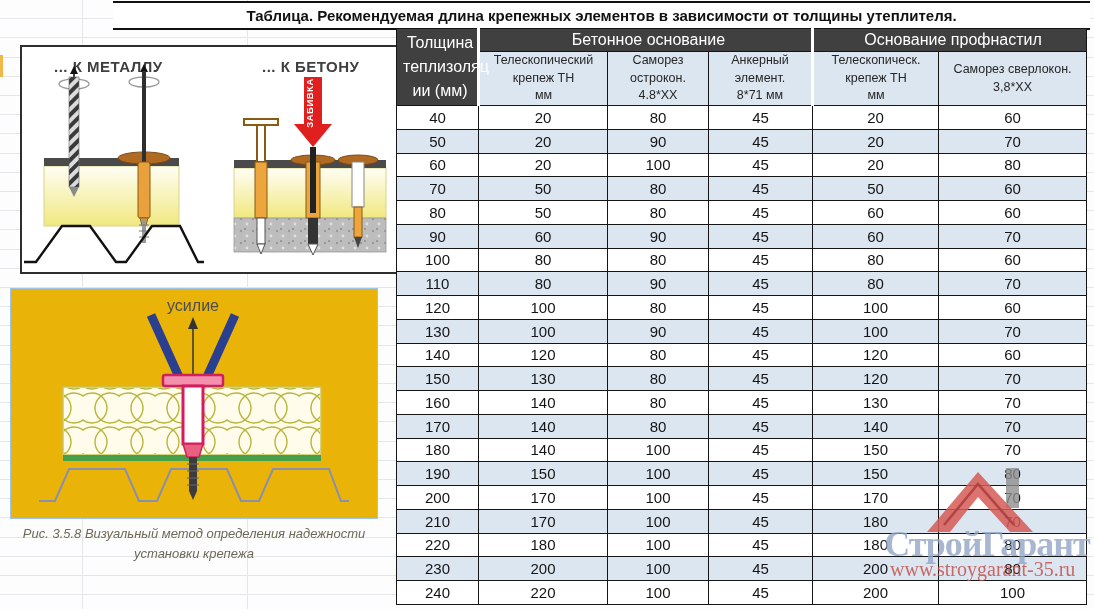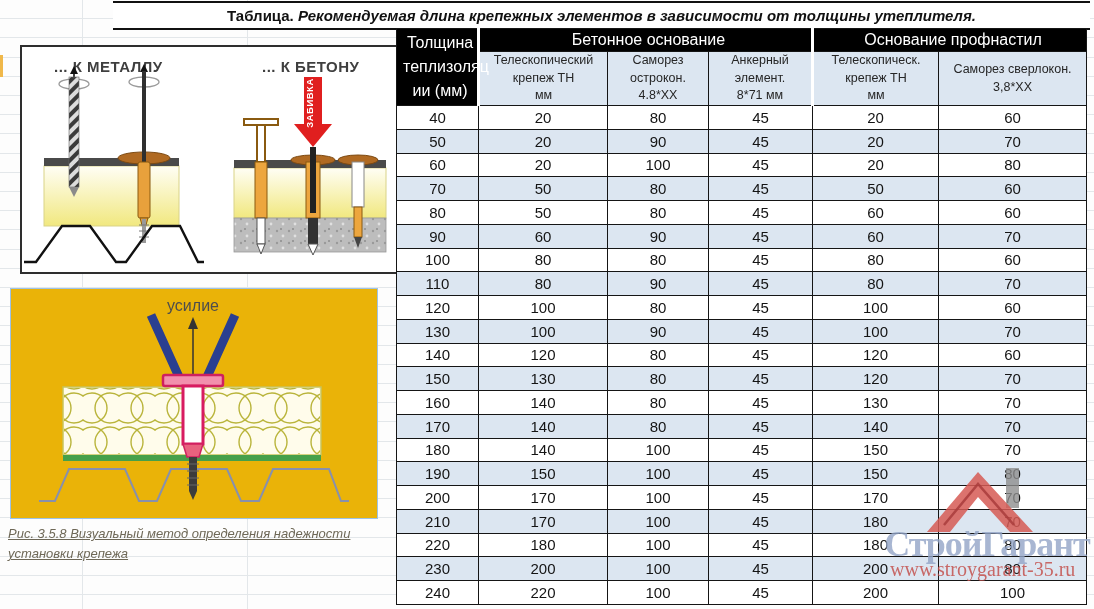--- a/index.html
+++ b/index.html
@@ -10,37 +10,37 @@
   .grid-bg{position:absolute;inset:0;z-index:0;
     background-image:repeating-linear-gradient(to bottom, transparent 0 18.2px, #e3e7ea 18.2px 19.2px);}
   .grid-vline{position:absolute;top:0;bottom:0;width:1px;background:#e3e7ea;z-index:0;}
   .yellow-sliver{position:absolute;left:0;top:55px;width:3px;height:22px;background:#f0b84a;z-index:1;}
 
   
   .title-bar{position:absolute;left:113px;right:4px;top:1px;height:25px;background:#fff;
     border-top:2px solid #111;border-bottom:2px solid #111;z-index:2;
     display:flex;align-items:center;justify-content:center;font-size:15px;color:#111;}
   .title-bar .t-prefix{font-weight:bold;}
-  .title-bar .t-rest{font-weight:bold;font-style:italic;white-space:pre;}
+  .title-bar .t-rest{font-weight:bold;white-space:pre;}
 
   
   .diagram-top{position:absolute;left:20px;top:45px;width:380px;height:225px;background:#fff;
     border:2px solid #2e2e2e;z-index:2;}
   .diagram-bottom{position:absolute;left:10px;top:288px;width:366px;height:229px;background:#eab308;
     border:1px solid #9dc3e6;z-index:2;}
-  .caption{position:absolute;left:8px;top:524px;width:372px;z-index:2;
-    font-style:italic;color:#6e6857;font-size:13px;line-height:1.55;white-space:pre-line;text-decoration:underline;}
+  .caption{position:absolute;left:8px;top:524px;width:372px;text-align:center;z-index:2;
+    font-style:italic;color:#6e6857;font-size:13px;line-height:1.55;white-space:pre-line;}
 
   
   table.fastener{position:absolute;left:396px;top:28px;width:690px;height:577px;z-index:2;
     border-collapse:collapse;table-layout:fixed;background:#fff;border:1.5px solid #000;}
   table.fastener th,table.fastener td{border:1px solid #151515;text-align:center;vertical-align:middle;padding:0;}
   th.corner{background:#4e92d6;color:#fff;font-weight:400;font-size:13.5px;line-height:1.5;
     white-space:pre-line;border-right:3px solid #fff !important;}
-  tr.group-row th{height:22px;background:#000000;color:#fff;font-weight:400;font-size:16px;padding-left:6px;}
+  tr.group-row th{height:22px;background:#404040;color:#fff;font-weight:400;font-size:16px;padding-left:6px;}
   th.gap-right{border-right:3px solid #fff !important;}
   tr.sub-row th{height:53px;background:#dce6f1;color:#262626;font-weight:400;font-size:12.5px;
     line-height:1.4;white-space:pre-line;}
   tbody td{font-size:15px;color:#141414;}
   tbody tr:nth-child(even) td{background:#dce6f1;}
 
   
   .watermark{position:absolute;left:0;top:0;width:1094px;height:609px;z-index:5;pointer-events:none;text-align:center;}
   .wm-brand{position:absolute;left:872px;top:523px;width:230px;font-family:"Liberation Serif",serif;
     font-weight:bold;font-size:36px;color:#93a5c7;opacity:.8;letter-spacing:-1px;white-space:nowrap;}

